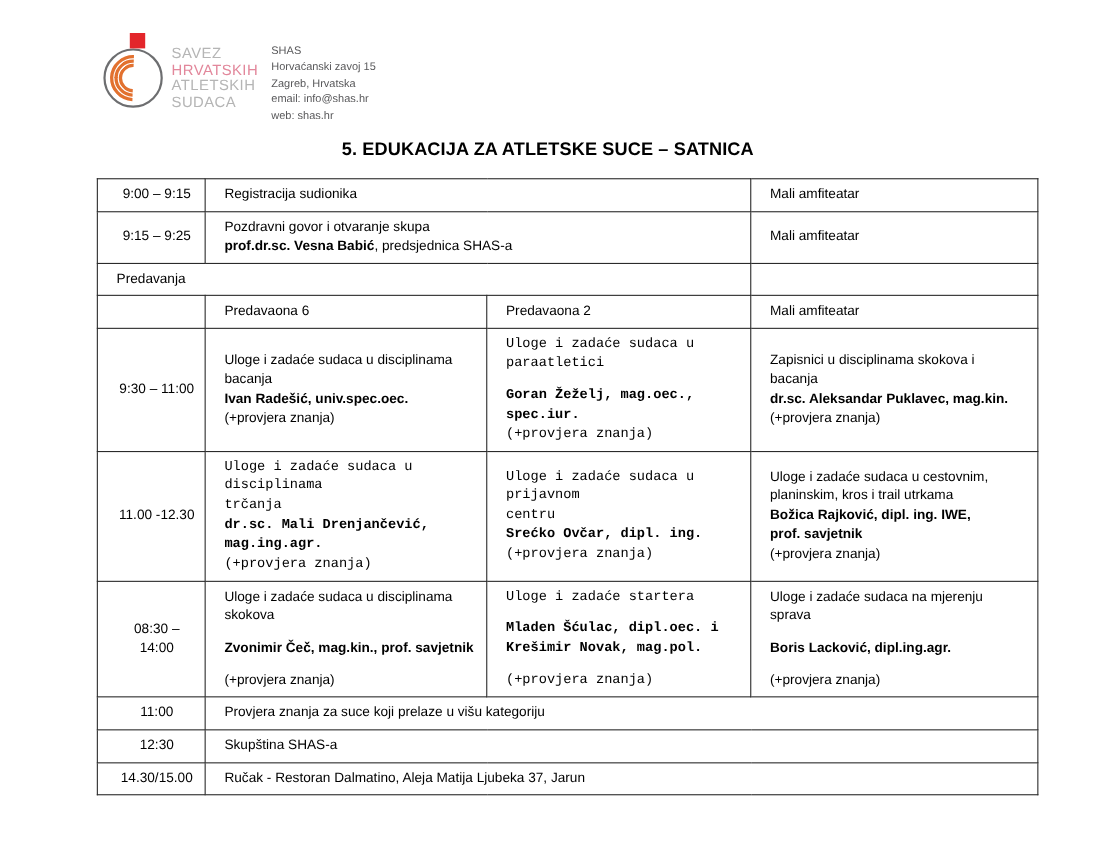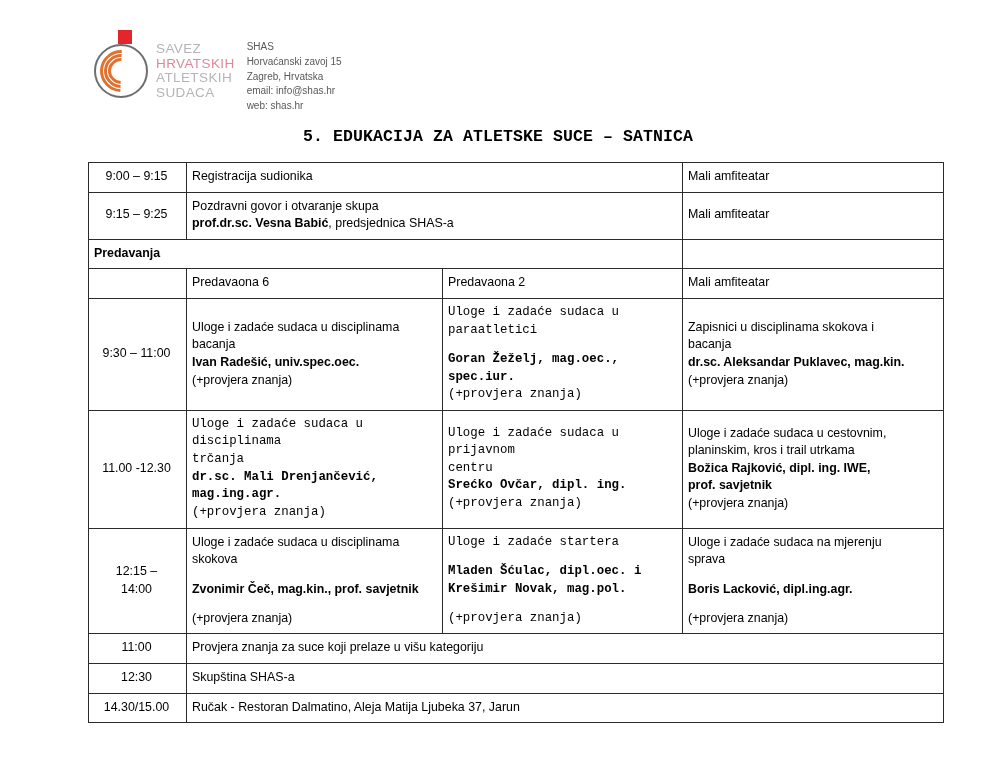--- a/index.html
+++ b/index.html
@@ -92,60 +92,59 @@
   
   .doc-title {
     position: absolute;
     left: 0;
     top: 127px;
     width: 996px;
     text-align: center;
     font-size: 16.5px;
     font-weight: bold;
     letter-spacing: 0.1px;
-    font-family: Liberation Mono, monospace;
   }
 
   
   .schedule-wrap {
     position: absolute;
     left: 88px;
     top: 162px;
     width: 855px;
   }
   table.schedule {
     border-collapse: collapse;
     width: 855px;
     table-layout: fixed;
   }
   table.schedule td {
     border: 1.1px solid #2b2b2b;
     vertical-align: middle;
-    padding: 5px 7px 6px 5px;
+    padding: 5px 7px 6px 17px;
     font-size: 12.4px;
     line-height: 1.42;
   }
   td.time {
     text-align: center;
     vertical-align: middle;
     white-space: nowrap;
     padding-left: 2px;
     padding-right: 2px;
   }
   .col-time  { width: 98px; }
   .col-a     { width: 256px; }
   .col-b     { width: 240px; }
   .col-c     { width: 261px; }
 
   td.topcell { vertical-align: top; }
   .ln { display: block; }
   .ln.b { font-weight: bold; }
   .ln.blank { height: 0.95em; }
   .heading-cell {
-    font-weight: bold;
+    font-weight: normal;
     padding-left: 40px;
   }
   .cell-pad-top { padding-top: 7px; font-family: Liberation Mono, monospace; }
 </style>
 </head>
 <body>
 
 <div class="page">
 
   <div class="letterhead">
@@ -251,21 +250,21 @@
             <span class="ln">Uloge i zadaće sudaca u cestovnim,</span>
             <span class="ln">planinskim, kros i trail utrkama</span>
             <span class="ln b">Božica Rajković, dipl. ing. IWE,</span>
             <span class="ln b">prof. savjetnik</span>
             <span class="ln">(+provjera znanja)</span>
           </td>
         </tr>
 
         <tr>
           <td class="time">
-            <span class="ln">12:15 –</span>
+            <span class="ln">08:30 –</span>
             <span class="ln">14:00</span>
           </td>
           <td class="topcell">
             <span class="ln">Uloge i zadaće sudaca u disciplinama</span>
             <span class="ln">skokova</span>
             <span class="ln blank"></span>
             <span class="ln b">Zvonimir Čeč, mag.kin., prof. savjetnik</span>
             <span class="ln blank"></span>
             <span class="ln">(+provjera znanja)</span>
           </td>

